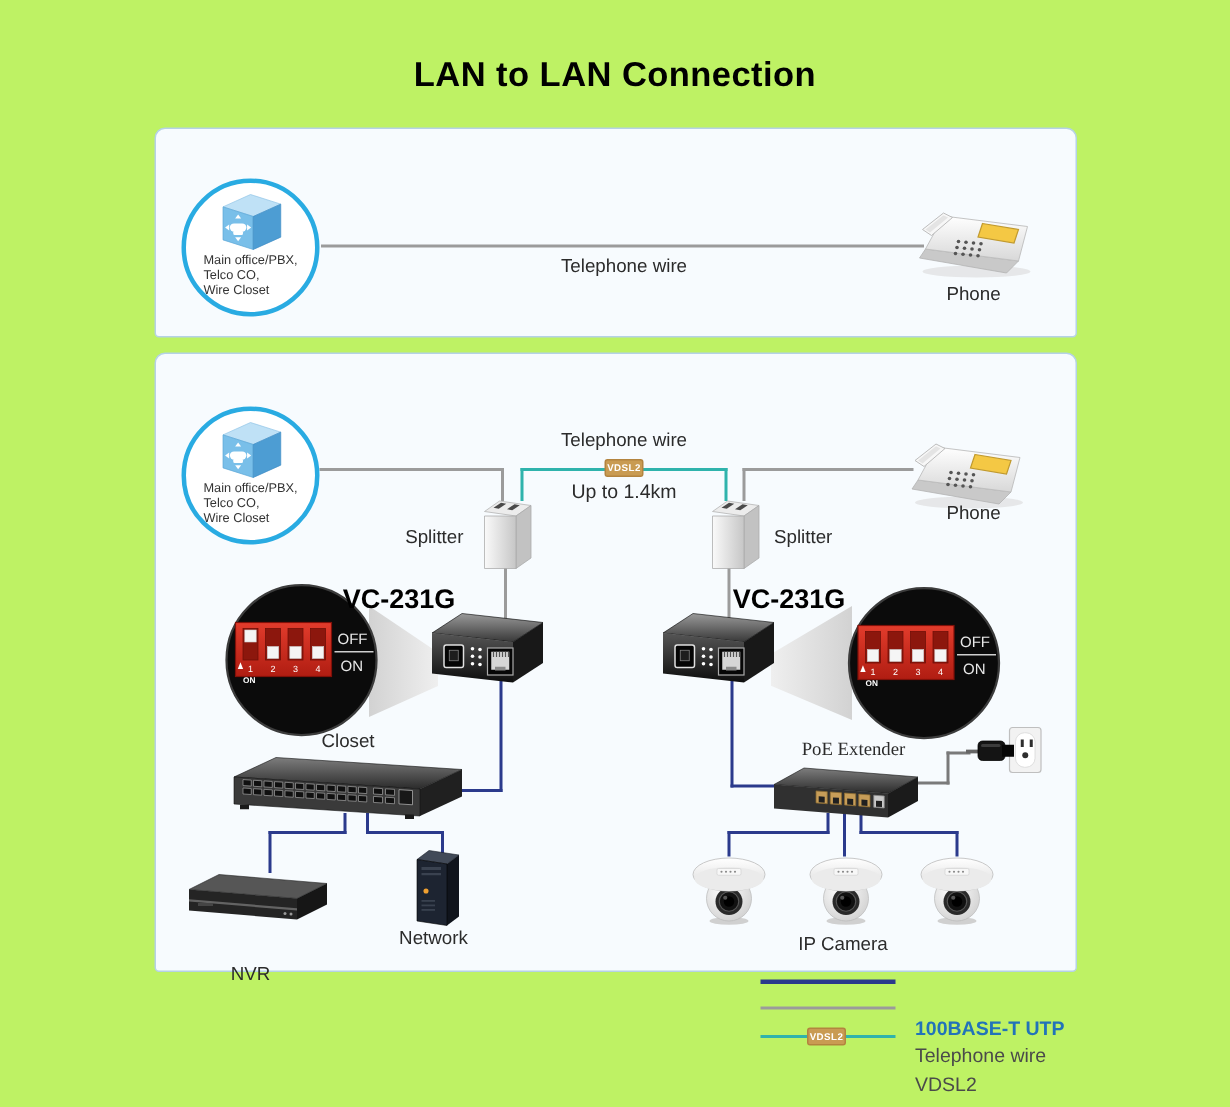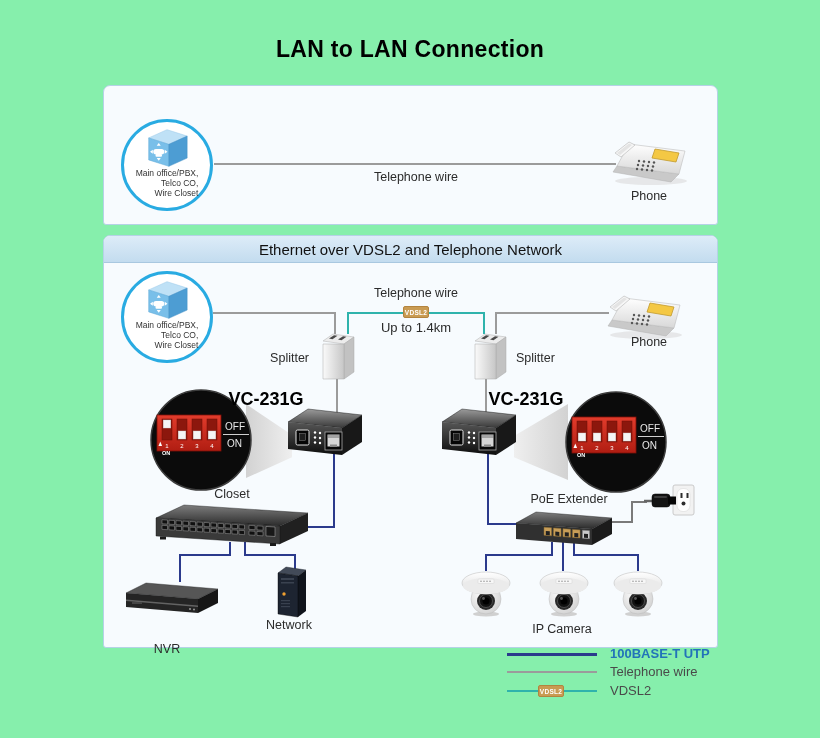--- a/index.html
+++ b/index.html
@@ -1,17 +1,17 @@
 <!DOCTYPE html>
 <html><head>
 <meta charset="utf-8">
 <style>
   html,body{margin:0;padding:0;}
   body{background:#f5f5f6;font-family:"Liberation Sans","DejaVu Sans",sans-serif;}
-  .stage{position:relative;width:820px;height:738px;background:#86efac;overflow:hidden;}
+  .stage{position:relative;width:820px;height:738px;background:#bef264;overflow:hidden;}
   .title{position:absolute;left:0;top:36px;width:100%;text-align:center;
          font-size:23px;font-weight:bold;color:#000;letter-spacing:.3px;}
   .panel{position:absolute;left:103px;width:615px;background:#f7fbfe;
          border:1px solid #b5d2e6;border-radius:7px 7px 3px 3px;box-sizing:border-box;}
   .panel-header{position:absolute;left:0;top:0;width:100%;height:26px;
          background:linear-gradient(#ddecf8,#c3dcef);
          border-bottom:1px solid #a9c8e0;border-radius:6px 6px 0 0;
          display:flex;align-items:center;justify-content:center;
          font-size:15px;color:#111;}
   .lbl{position:absolute;font-size:12.5px;color:#2b2b2b;text-align:center;white-space:nowrap;}
@@ -21,29 +21,29 @@
   .wire-v{width:2px;}
   .c-gray{background:#9b9b9b;}
   .c-teal{background:#2fb3ac;}
   .c-blue{background:#2b3a8c;}
   .vdsl-badge{position:absolute;width:26px;height:12px;background:#c99b52;border:1px solid #b3843f;
         border-radius:2px;color:#fff;font-size:6.5px;font-weight:bold;display:flex;
         align-items:center;justify-content:center;letter-spacing:.3px;box-sizing:border-box;}
   .pbx-circle{position:absolute;width:92px;height:92px;border-radius:50%;background:#fff;
         border:3px solid #29abe2;box-sizing:border-box;display:flex;flex-direction:column;
         align-items:center;}
-  .pbx-text{font-size:8.5px;line-height:10px;color:#333;text-align:right;margin-top:-2px;}
+  .pbx-text{font-size:8.5px;line-height:10px;color:#333;text-align:left;margin-top:-2px;}
   .beam{position:absolute;}
   .beam.left{background:linear-gradient(90deg,#d2d2d2,#efefef);
         clip-path:polygon(0 0,100% 42%,100% 72%,0 100%);}
   .beam.right{background:linear-gradient(270deg,#d2d2d2,#efefef);
         clip-path:polygon(100% 0,0 42%,0 70%,100% 100%);}
   .dev{position:absolute;}
   .legend-line{position:absolute;height:2.5px;width:90px;}
-  .legend-text{position:absolute;font-size:13px;color:#4a4a4a;white-space:nowrap;}
+  .legend-text{position:absolute;font-size:13px;color:#4a4a4a;white-space:nowrap;margin-top:32px;}
   .legend-text.blue{color:#2273b9;font-weight:bold;}
 </style>
 </head>
 <body>
 
 <svg width="0" height="0" style="position:absolute">
   <defs>
     <linearGradient id="gSplitF" x1="0" y1="0" x2="1" y2="0">
       <stop offset="0" stop-color="#fafafa"></stop>
         <stop offset="1" stop-color="#c6c6c6"></stop>
@@ -279,21 +279,20 @@
 
     <div class="dev" style="left:505px;top:46px;width:84px;height:54px;">
       <svg width="84" height="54">
           <use href="#phone"></use>
         </svg>
     </div>
     <div class="lbl" style="left:485px;top:103px;width:120px;">Phone</div>
   </div>
 
   <div class="panel" style="top:235px;height:413px;">
-    <div class="panel-header">Ethernet over VDSL2 and Telephone Network</div>
 
     <div class="wire-h c-gray" style="left:109px;top:76px;width:123px;"></div>
     <div class="wire-v c-gray" style="left:230px;top:76px;height:22px;"></div>
     <div class="wire-h c-gray" style="left:391px;top:76px;width:114px;"></div>
     <div class="wire-v c-gray" style="left:391px;top:76px;height:22px;"></div>
     <div class="wire-v c-gray" style="left:232px;top:142px;height:35px;"></div>
     <div class="wire-v c-gray" style="left:381px;top:142px;height:35px;"></div>
 
     <div class="wire-v c-teal" style="left:243px;top:76px;height:22px;"></div>
     <div class="wire-h c-teal" style="left:243px;top:76px;width:138px;"></div>
@@ -418,21 +417,21 @@
       </svg>
     <svg class="dev" style="left:20px;top:344px;" width="96" height="36">
         <use href="#nvr"></use>
       </svg>
     <div class="lbl" style="left:13px;top:382px;width:100px;margin-top:24px;">NVR</div>
     <svg class="dev" style="left:168px;top:328px;" width="40" height="56">
         <use href="#server"></use>
       </svg>
     <div class="lbl" style="left:135px;top:382px;width:100px;">Network</div>
 
-    <div class="lbl" style="left:405px;top:256px;width:120px;">PoE Extender</div>
+    <div class="lbl" style="left:405px;top:256px;width:120px;font-family:Liberation Serif, serif;">PoE Extender</div>
     <svg class="dev" style="left:410px;top:274px;" width="100" height="38">
         <use href="#poe"></use>
       </svg>
     <svg class="dev" style="left:540px;top:248px;" width="52" height="34">
         <use href="#outlet"></use>
       </svg>
 
     <svg class="dev" style="left:356px;top:334px;" width="52" height="48">
         <use href="#camera"></use>
       </svg>

